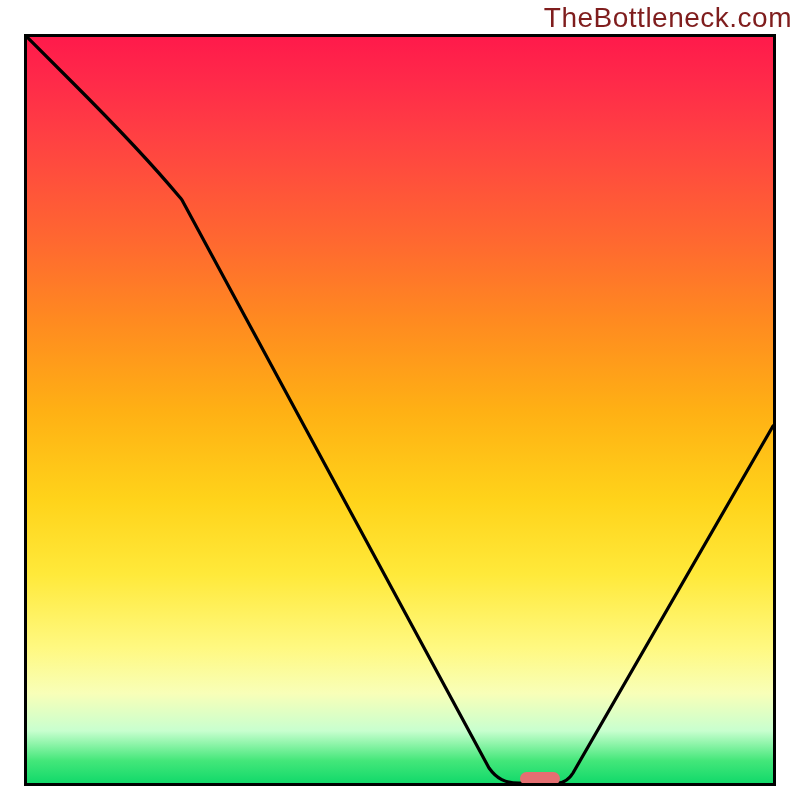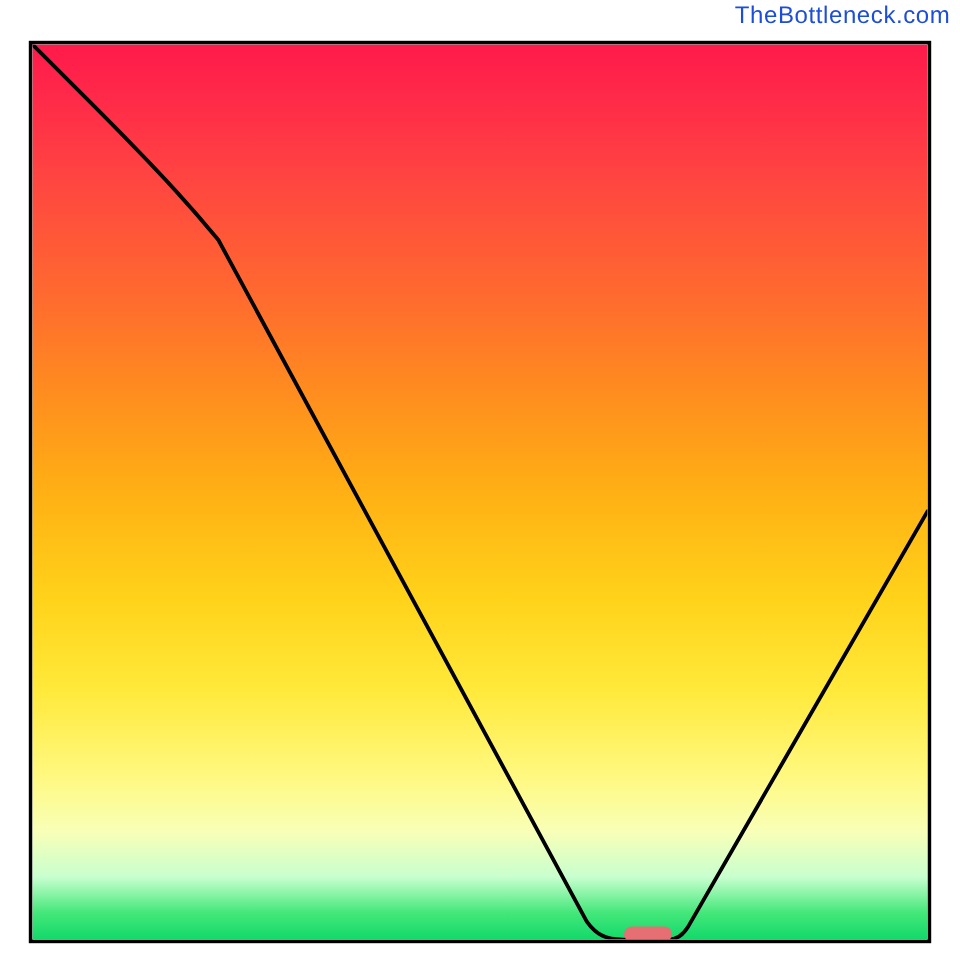--- a/index.html
+++ b/index.html
@@ -16,23 +16,23 @@
     left: 0;
     top: 0;
     width: 800px;
     height: 800px;
     box-sizing: border-box;
   }
   .watermark {
     position: absolute;
     top: 2px;
     right: 8px;
-    font-size: 20px;
+    font-size: 28px;
     letter-spacing: 0.5px;
-    color: #1d4ed8;
+    color: #7f1d1d;
     font-weight: 500;
   }
   .plot-area {
     position: absolute;
     left: 24px;
     top: 34px;
     width: 752px;
     height: 752px;
     box-sizing: border-box;
     border: 3px solid #000;

